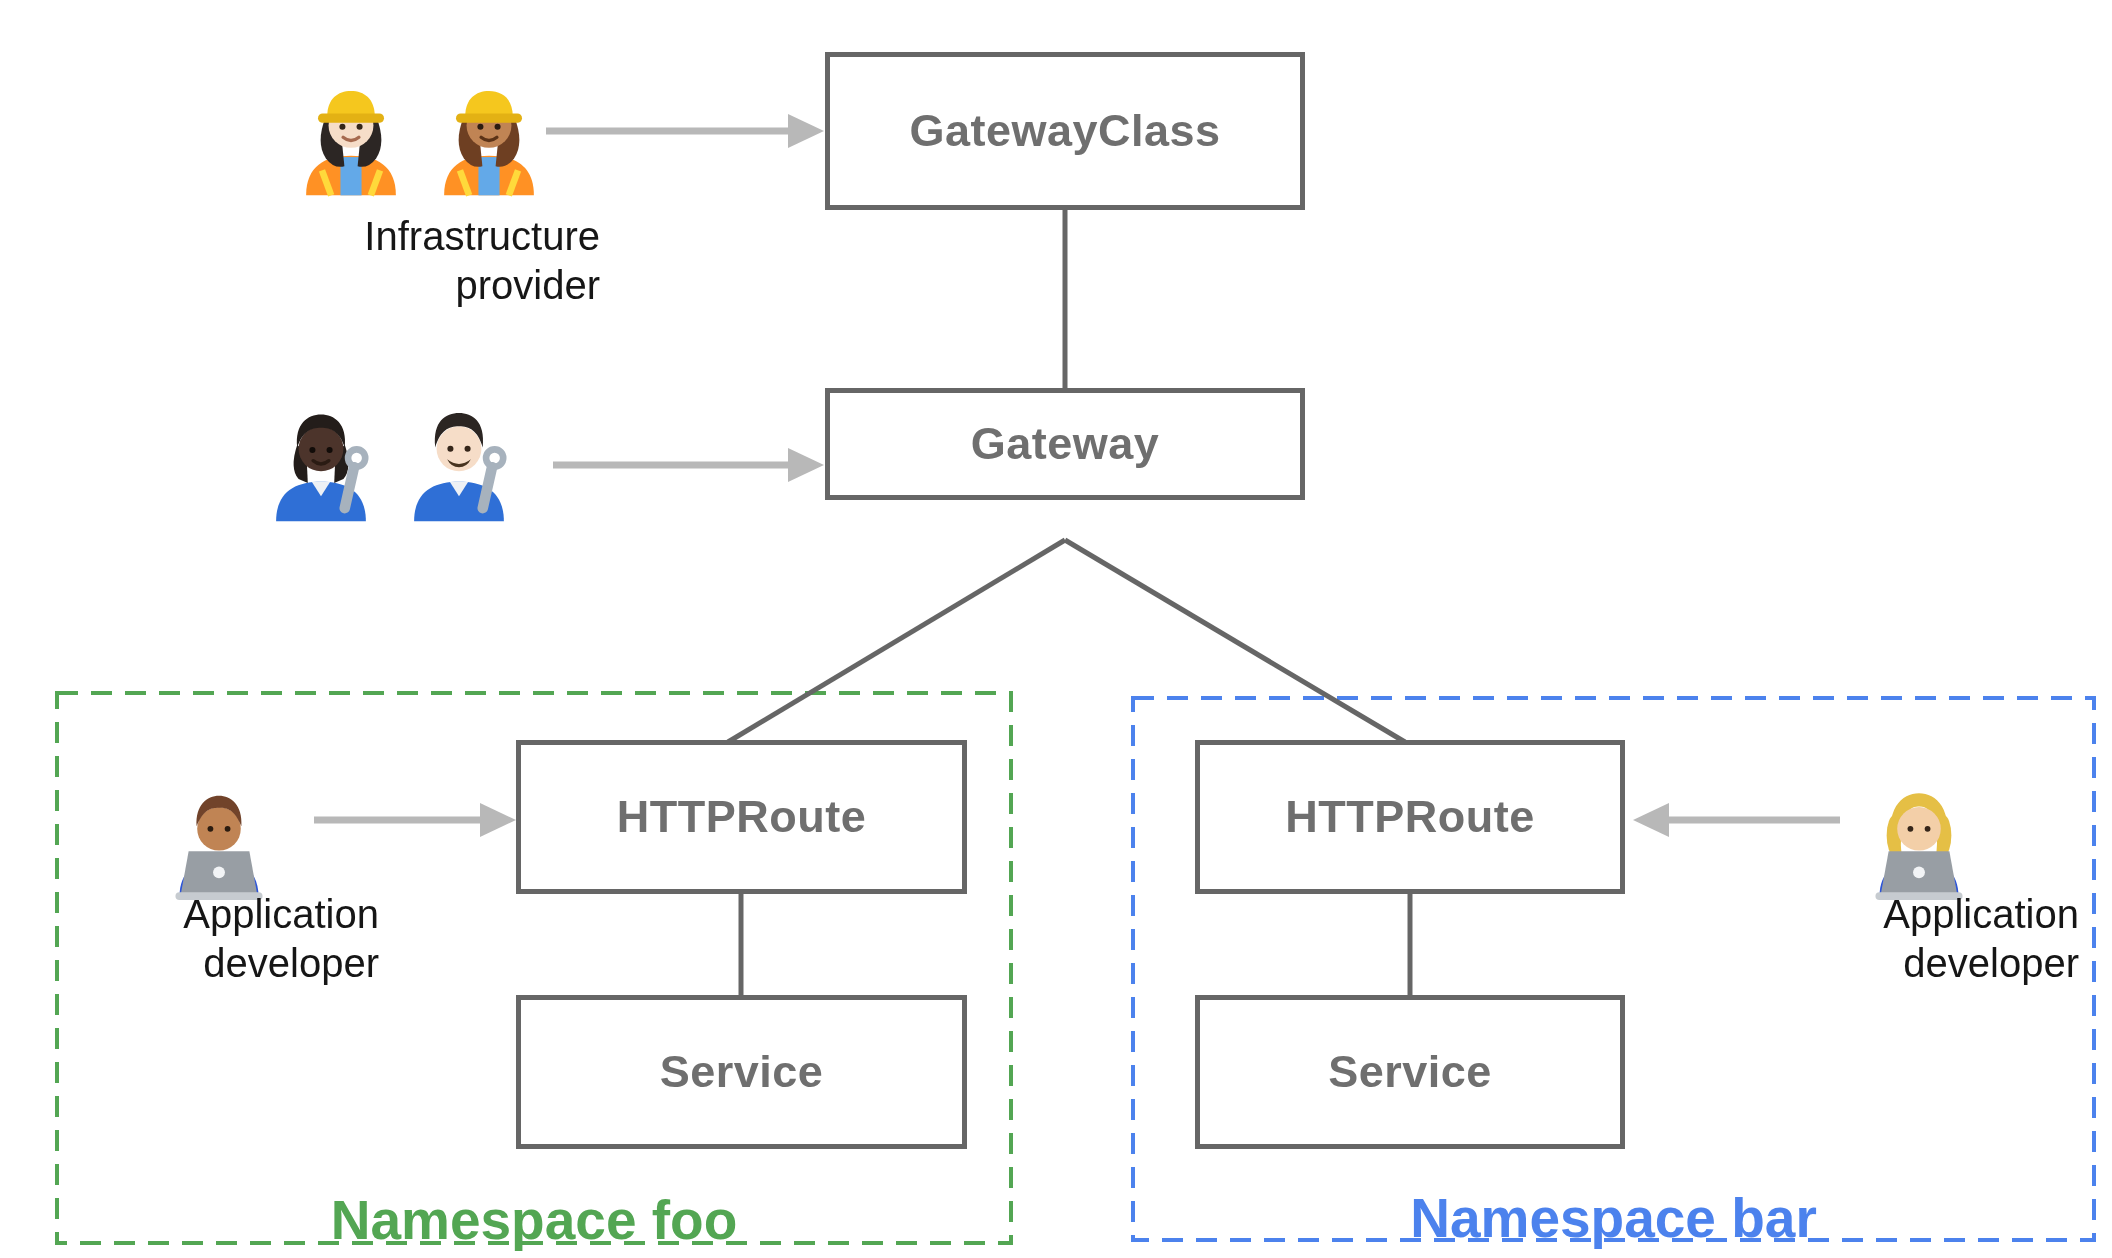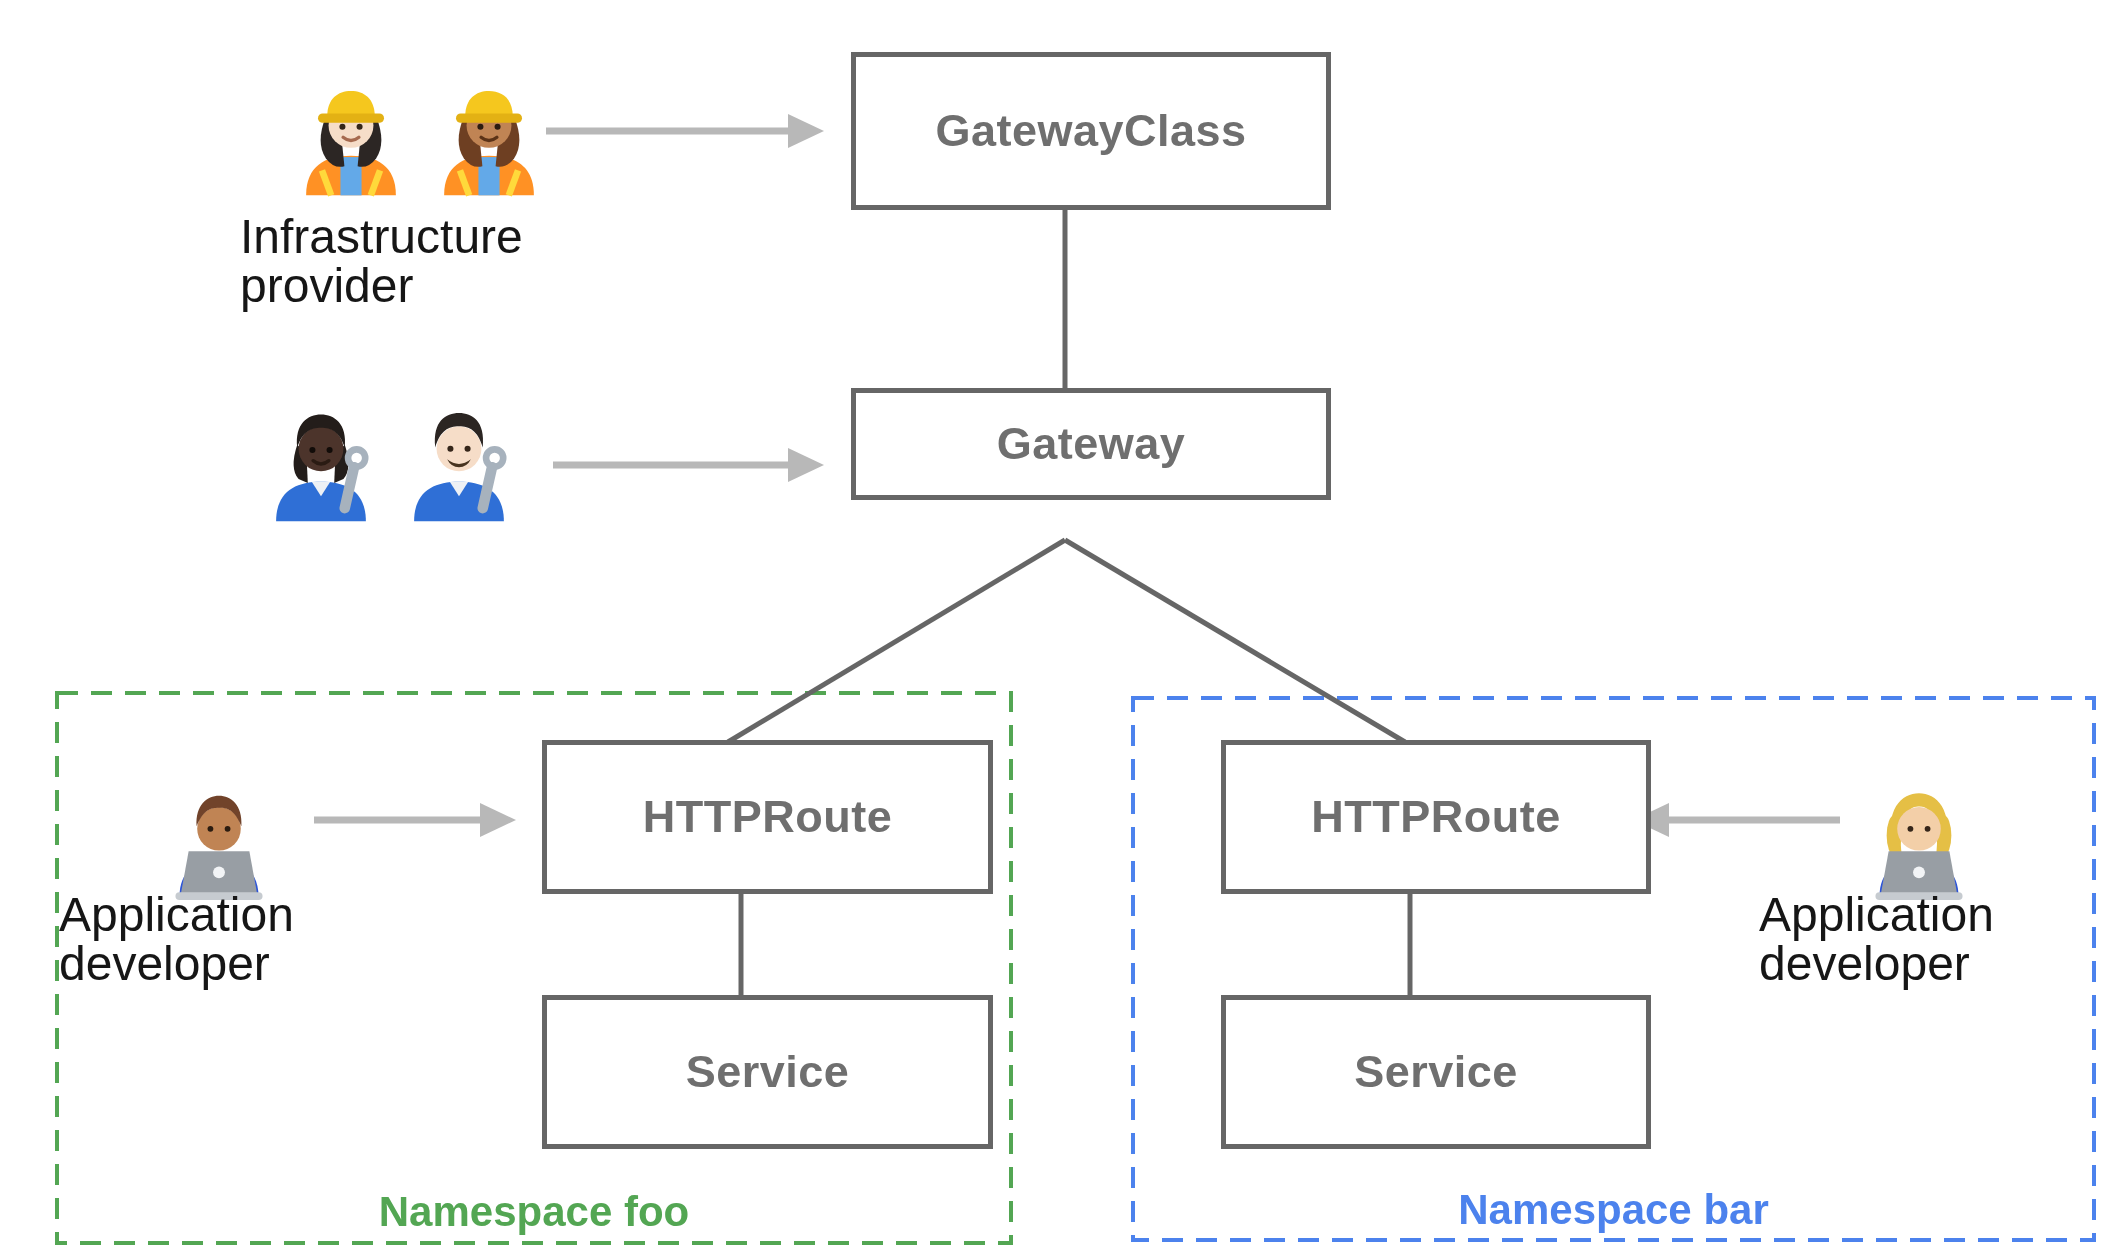--- a/index.html
+++ b/index.html
@@ -3,49 +3,49 @@
 <meta charset="utf-8">
 <style>
   html,body{margin:0;padding:0;background:#ffffff;}
   .canvas{
     position:relative;width:2112px;height:1258px;background:#ffffff;overflow:hidden;
     font-family:"Liberation Sans",sans-serif;
   }
   .overlay{position:absolute;left:0;top:0;z-index:1;}
   .node{
     position:absolute;z-index:2;background:#ffffff;border:5px solid #666666;
-    display:flex;align-items:center;justify-content:center;box-sizing:border-box;margin-left:26px;
+    display:flex;align-items:center;justify-content:center;box-sizing:border-box;
   }
   .node .node-label{
     font-size:45px;font-weight:700;color:#6f6f6f;letter-spacing:.5px;
   }
   #node-gatewayclass{left:825px;top:52px;width:480px;height:158px;}
   #node-gateway{left:825px;top:388px;width:480px;height:112px;}
   #node-httproute-foo{left:516px;top:740px;width:451px;height:154px;}
   #node-service-foo{left:516px;top:995px;width:451px;height:154px;}
   #node-httproute-bar{left:1195px;top:740px;width:430px;height:154px;}
   #node-service-bar{left:1195px;top:995px;width:430px;height:154px;}
 
   .persona-icons{position:absolute;z-index:2;display:flex;gap:6px;}
   .persona-icons svg{width:132px;height:132px;display:block;}
   .persona-label{
-    position:absolute;z-index:2;font-size:48px;line-height:49px;color:#161616;
-    text-align:left;
+    position:absolute;z-index:2;font-size:40px;line-height:49px;color:#161616;
+    text-align:right;
   }
   #icons-infra{left:285px;top:66px;}
   #label-infra{left:240px;top:212px;width:360px;}
   #icons-cluster{left:255px;top:392px;}
   #label-cluster{left:270px;top:538px;width:240px;}
   #icons-dev-foo{left:153px;top:776px;}
   #label-dev-foo{left:59px;top:890px;width:320px;}
   #icons-dev-bar{left:1853px;top:776px;}
   #label-dev-bar{left:1759px;top:890px;width:320px;}
 
   .ns-label{
-    position:absolute;z-index:2;font-size:42px;font-weight:700;text-align:center;
+    position:absolute;z-index:2;font-size:55px;font-weight:700;text-align:center;
   }
   #ns-label-foo{left:57px;top:1188px;width:954px;color:#53a653;}
   #ns-label-bar{left:1133px;top:1186px;width:961px;color:#4c82ed;}
 </style>
 </head>
 <body>
 
 <div class="canvas">
 
   <svg class="overlay" width="2112" height="1258" viewBox="0 0 2112 1258">

